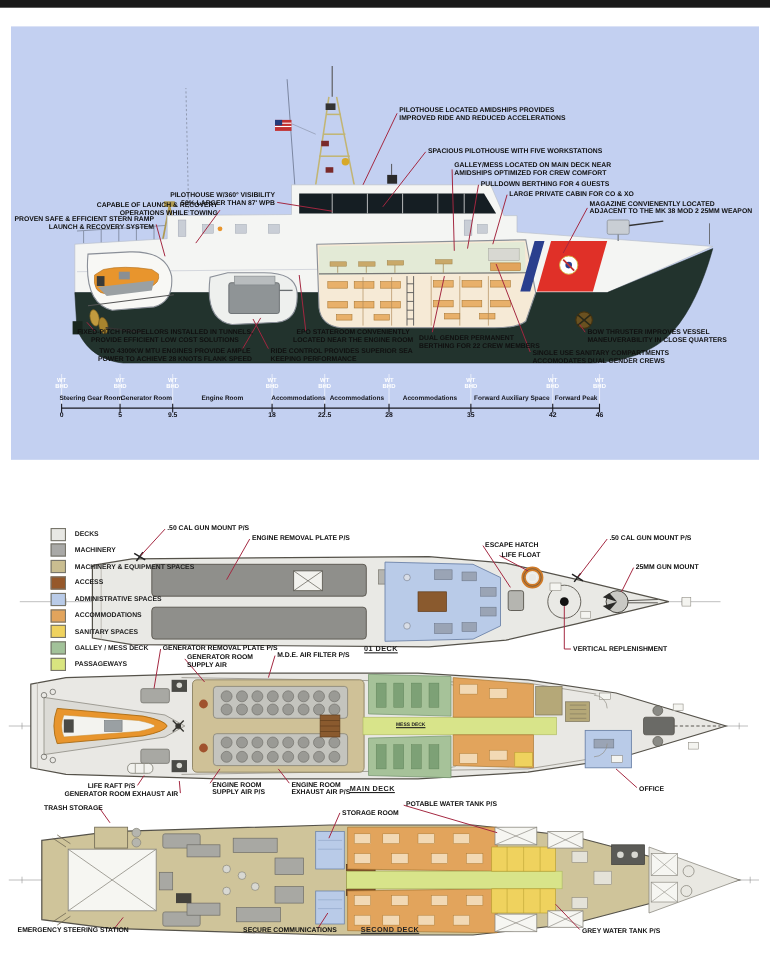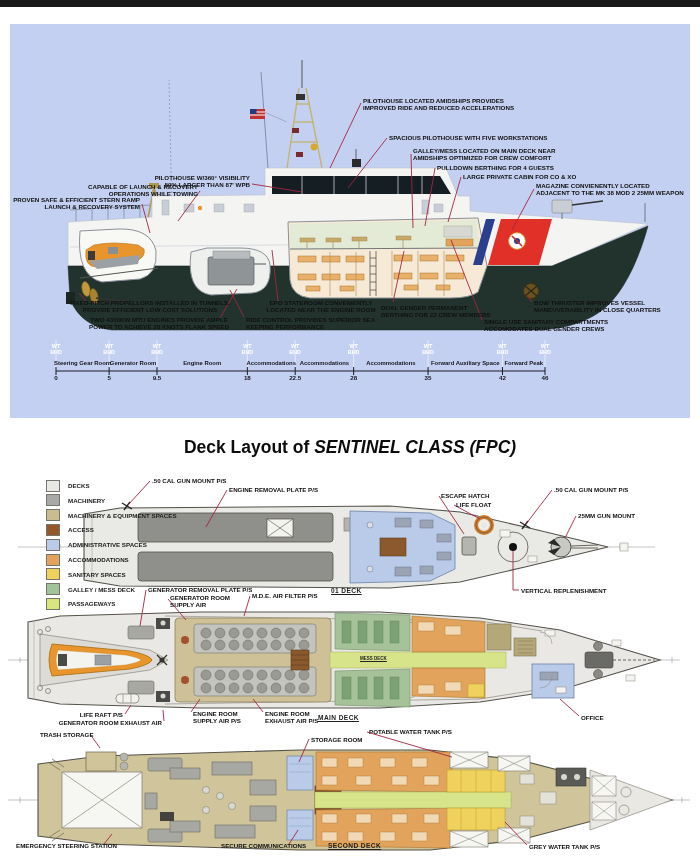--- a/index.html
+++ b/index.html
@@ -604,23 +604,20 @@
         <line x1="353.6521739130435" y1="367" x2="353.6521739130435" y2="375" stroke="#1a1a22" stroke-width="1"></line>
         <line x1="428.0652173913044" y1="340" x2="428.0652173913044" y2="368" stroke="#ffffff" stroke-width="1" opacity="0.55"></line>
         <line x1="428.0652173913044" y1="367" x2="428.0652173913044" y2="375" stroke="#1a1a22" stroke-width="1"></line>
         <line x1="502.4782608695652" y1="340" x2="502.4782608695652" y2="368" stroke="#ffffff" stroke-width="1" opacity="0.55"></line>
         <line x1="502.4782608695652" y1="367" x2="502.4782608695652" y2="375" stroke="#1a1a22" stroke-width="1"></line>
         <line x1="545" y1="340" x2="545" y2="368" stroke="#ffffff" stroke-width="1" opacity="0.55"></line>
         <line x1="545" y1="367" x2="545" y2="375" stroke="#1a1a22" stroke-width="1"></line>
       </g>
 </svg>
 
-<div id="title">
-  <span>Deck Layout of </span><span class="em">SENTINEL CLASS (FPC)</span>
-</div>
 
 <div id="legend">
       <div class="leg-row" style="top: 0px;">
         <span class="leg-sw" style="background: rgb(232, 232, 228);"></span>
         <span class="leg-tx">DECKS</span>
       </div>
       <div class="leg-row" style="top: 14.8px;">
         <span class="leg-sw" style="background: rgb(169, 169, 167);"></span>
         <span class="leg-tx">MACHINERY</span>
       </div>

